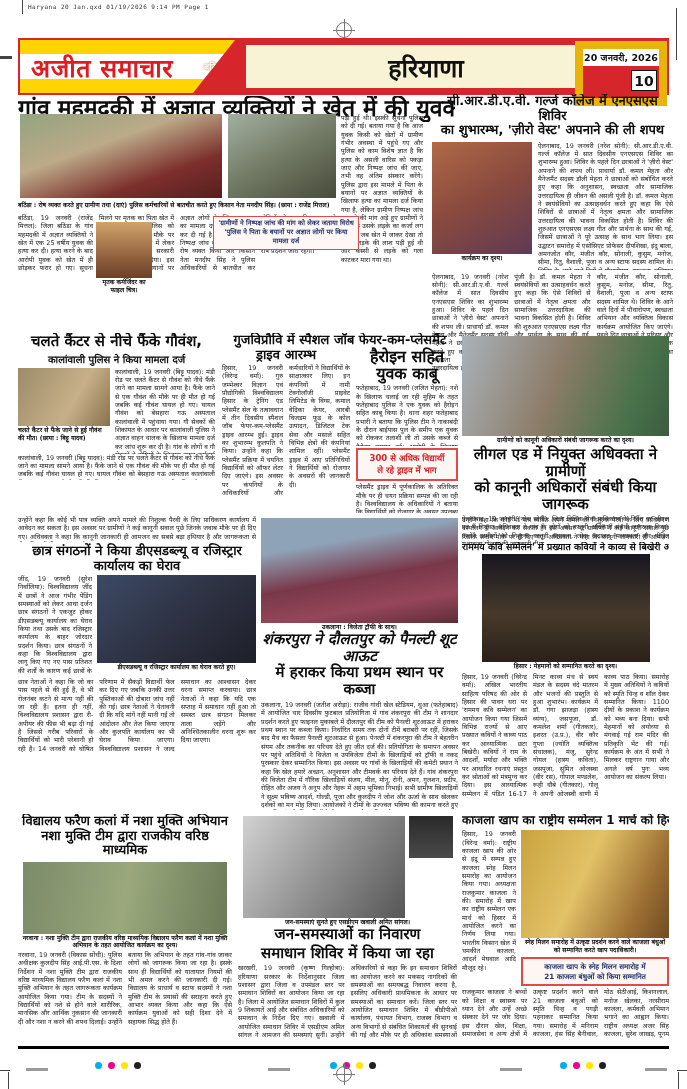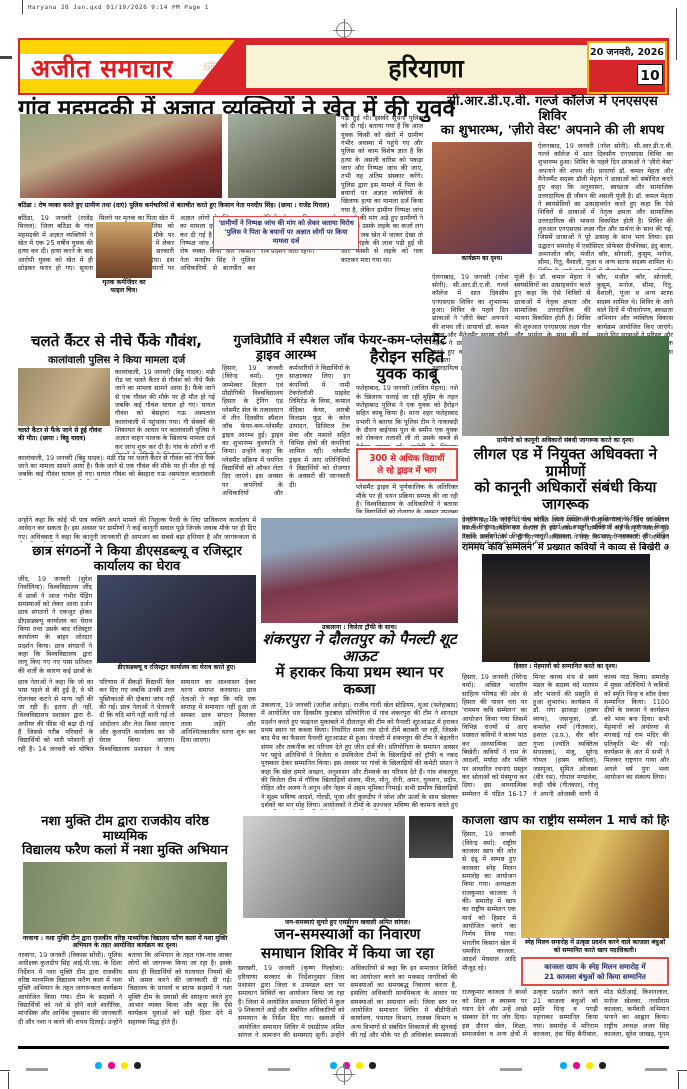--- a/index.html
+++ b/index.html
@@ -10,21 +10,21 @@
   
   .masthead{background:#d6252b;}
   .logo-block{background:linear-gradient(to bottom,#ffd400 0 26%,#ffffff 26% 74%,#ffd400 74% 100%);
               clip-path:polygon(0 0,100% 0,calc(100% - 42px) 100%,0 100%);
               display:flex;align-items:center;justify-content:center;gap:26px;}
   .logo-title{font-size:25px;font-weight:800;color:#e01b22;letter-spacing:.5px;
               text-shadow:0 0 1px #fff,0 1px 0 #fff;}
   .logo-city{font-size:9px;font-weight:700;color:#fff;margin-left:5px;text-shadow:0 0 2px #a07000;}
   .section-box{background:#f8f3d4;display:flex;align-items:center;justify-content:center;}
   .section-title{font-size:25px;font-weight:800;color:#111;}
-  .date-box{border:2px solid #eab308;background:#d6252b;}
+  .date-box{border:8px solid #eab308;background:#d6252b;}
   .date-strip{background:#fff;color:#111;font-size:9.5px;font-weight:700;text-align:center;
               padding:2px 0;border-bottom:1px solid #d6252b;}
   .pageno{background:#fff;border:1px solid #111;color:#111;font-size:14px;font-weight:700;
           width:24px;height:19px;display:flex;align-items:center;justify-content:center;margin:3px 2px 0 auto;}
   
   .hl{font-weight:800;color:#0d0d0d;text-align:center;line-height:1.12;}
   .hl-xl{font-size:23px;}
   .hl-lg{font-size:15px;}
   .hl-md{font-size:13px;}
   .hl-sm{font-size:16px;}
@@ -173,22 +173,22 @@
 
   <div class="abs" style="left:462px;top:516px;width:207px;height:294px;overflow:hidden;">
     <div class="body-text" style="height:24px;">उन्होंने कहा कि कोई भी पात्र व्यक्ति अपने मामले की निशुल्क पैरवी के लिए प्राधिकरण कार्यालय में आवेदन कर सकता है। इस अवसर पर ग्रामीणों ने कई कानूनी सवाल पूछे जिनके जवाब मौके पर ही दिए गए। अधिवक्ता ने कहा कि कानूनी जानकारी ही आमजन का सबसे बड़ा हथियार है और जागरूकता से ही अधिकारों की रक्षा संभव है।</div>
     <div class="hl" style="font-size:9.3px;white-space:nowrap;overflow:hidden;margin:2px 0;">राममय कवि सम्मेलन' में प्रख्यात कवियों ने काव्य से बिखेरी आध्यात्मिक छटा</div>
     <div class="photo" style="width:168px;height:108px;margin:0 auto;background:linear-gradient(#17171f,#473a2c 55%,#2b2118);"></div>
     <div class="caption" style="text-align:center;">हिसार : मेहमानों को सम्मानित करते का दृश्य।</div>
     <div class="body-text cols3" style="height:126px;margin-top:3px;">हिसार, 19 जनवरी (विरेन्द्र वर्मा): अखिल भारतीय साहित्य परिषद की ओर से हिसार की पावन धरा पर 'राममय कवि सम्मेलन' का आयोजन किया गया जिसमें विभिन्न राज्यों से आए प्रख्यात कवियों ने काव्य पाठ कर आध्यात्मिक छटा बिखेरी। कवियों ने राम के आदर्शों, मर्यादा और भक्ति पर आधारित रचनाएं प्रस्तुत कर श्रोताओं को मंत्रमुग्ध कर दिया। इस आध्यात्मिक सम्मेलन में पंडित 16-17 मिनट काव्य मंच से स्वयं मंडल के सदस्य वंदे मातरम और भजनों की प्रस्तुति से हुआ शुभारंभ। कार्यक्रम में डॉ. गंगा झाजड़ा (हास्य व्यंग्य), जसपूजा, डॉ. कमलेश शर्मा (गीतकार), इशरत (उ.प्र.), वीर कौर गुप्ता (ज्योति व्यक्तित्व संचालक), मंजू, सुरेन्द्र गोयल (हास्य कविता), जसपूजा, सुमित ओजस्वा (वीर रस), गोपाल मण्डलेश, रूही चौबे (गीतकार), गोलू ने अपनी ओजस्वी वाणी में काव्य पाठ किया। समारोह में मुख्य अतिथियों ने कवियों को स्मृति चिन्ह व शॉल देकर सम्मानित किया। 1100 दीयों के प्रकाश ने कार्यक्रम को भव्य बना दिया। सभी मेहमानों को अयोध्या से मंगवाई गई राम मंदिर की प्रतिकृति भेंट की गई। कार्यक्रम के अंत में सभी ने मिलकर राष्ट्रगान गाया और अगले वर्ष पुनः भव्य आयोजन का संकल्प लिया।</div>
   </div>
 
   <div class="abs" style="left:18px;top:814px;width:214px;height:230px;overflow:hidden;">
+    <div class="hl hl-md">विद्यालय फरैण कलां में नशा मुक्ति अभियान</div>
     <div class="hl hl-md">नशा मुक्ति टीम द्वारा राजकीय वरिष्ठ माध्यमिक</div>
-    <div class="hl hl-md">विद्यालय फरैण कलां में नशा मुक्ति अभियान</div>
     <div class="photo" style="width:204px;height:72px;margin:4px auto 0;background:linear-gradient(100deg,#7b8a68,#9aa87c 50%,#6c7a58);"></div>
     <div class="caption" style="text-align:center;">नरवाना : नशा मुक्ति टीम द्वारा राजकीय वरिष्ठ माध्यमिक विद्यालय फरैण कलां में नशा मुक्ति अभियान के तहत आयोजित कार्यक्रम का दृश्य।</div>
     <div class="body-text cols2" style="height:110px;margin-top:2px;">नरवाना, 19 जनवरी (विकास सोंधी): पुलिस अधीक्षक कुलदीप सिंह आई.पी.एस. के दिशा निर्देशन में नशा मुक्ति टीम द्वारा राजकीय वरिष्ठ माध्यमिक विद्यालय फरैण कलां में नशा मुक्ति अभियान के तहत जागरूकता कार्यक्रम आयोजित किया गया। टीम के सदस्यों ने विद्यार्थियों को नशे से होने वाले शारीरिक, मानसिक और आर्थिक नुकसान की जानकारी दी और नशा न करने की शपथ दिलाई। उन्होंने बताया कि अभियान के तहत गांव-गांव जाकर लोगों को जागरूक किया जा रहा है। इसके साथ ही विद्यार्थियों को यातायात नियमों की भी अमल करने की जानकारी दी गई। विद्यालय के प्राचार्य व स्टाफ सदस्यों ने नशा मुक्ति टीम के प्रयासों की सराहना करते हुए आभार व्यक्त किया और कहा कि ऐसे कार्यक्रम युवाओं को सही दिशा देने में सहायक सिद्ध होते हैं।</div>
   </div>
 
   <div class="abs" style="left:238px;top:816px;width:219px;height:228px;overflow:hidden;">
     <div style="display:flex;gap:4px;justify-content:center;">
       <div class="photo" style="width:162px;height:102px;background:linear-gradient(125deg,#d2d2d2,#8f8f8f 52%,#565656);"></div>
       <div class="photo" style="width:44px;height:42px;background:linear-gradient(#2a2a2a,#4a4a4a);"></div>
     </div>

